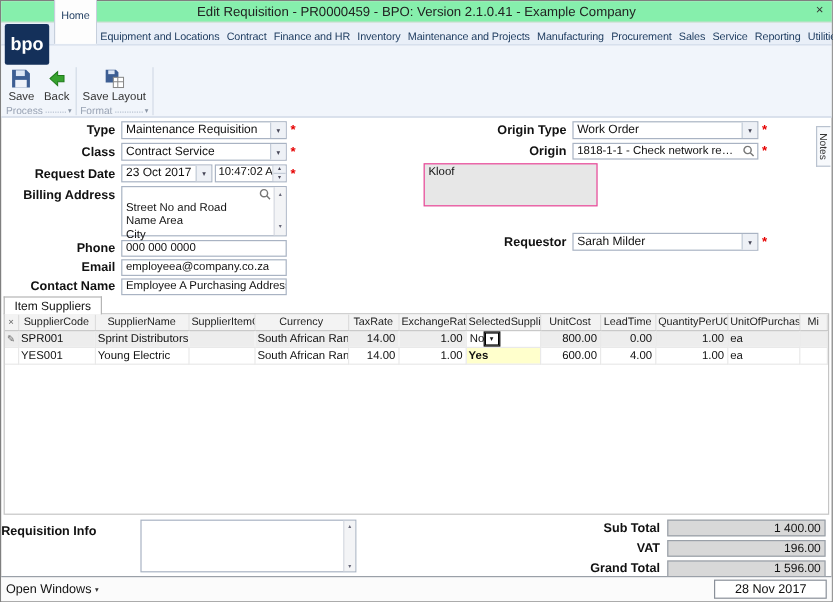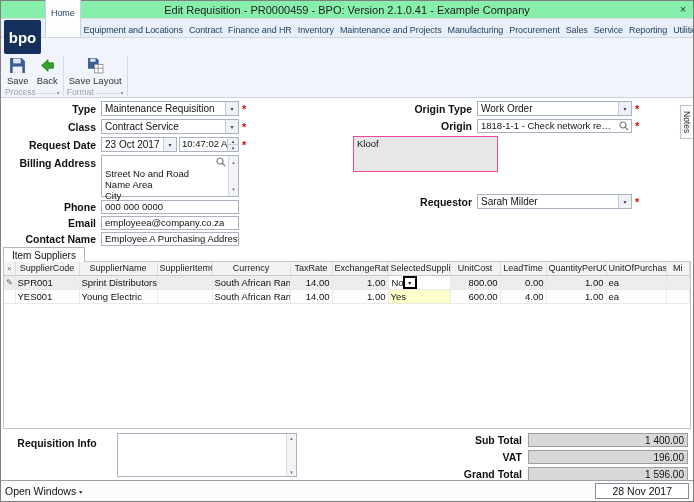--- a/index.html
+++ b/index.html
@@ -94,31 +94,31 @@
     height:13px; white-space:nowrap; overflow:hidden; font-size:9.5px; }
   .num { text-align:right; }
   .row1 td { background:#ededed; }
   td.c0, th.c0 { text-align:center; padding:0; color:#666; font-size:8px; }
   td.sel-cell { padding:0; background:#fff !important; }
   .combo { display:flex; align-items:center; height:13px; }
   .combo .cv { padding-left:3px; }
   .dd-btn { width:12px; height:11px; border:1px solid #000; box-shadow:0 0 0 1px #000;
     background:#fff; font-size:6px; display:flex; align-items:center; justify-content:center;
     margin-right:2px; }
-  td.yes-cell { background:#ffffcc !important; }
-
-  
-  .req-info-label { position:absolute; left:0; top:436px; width:112px; text-align:center;
+  td.yes-cell { background:#ffffcc !important;font-weight:bold; }
+
+  
+  .req-info-label { position:absolute; left:0; top:436px; width:112px; text-align:left;
     font-weight:bold; font-size:10.5px; }
   .req-info-box { position:absolute; left:116px; top:432px; width:180px; height:44px;
     border:1px solid #a9b3c3; background:#fff; }
   .totals { position:absolute; right:5px; top:432px; width:240px; }
   .trow { display:flex; align-items:center; margin-bottom:3px; }
   .tlabel { flex:1; text-align:right; font-weight:bold; padding-right:6px; font-size:10.5px; }
-  .tvalue { width:160px; height:14px; background:#d8d8d8; border:1px solid #9aa0a8;
+  .tvalue { width:132px; height:14px; background:#d8d8d8; border:1px solid #9aa0a8;
     text-align:right; padding:0 3px; font-size:10px; line-height:13px; }
 
   
   .statusbar { position:absolute; left:0; right:0; bottom:0; height:21px;
     border-top:1px solid #9aa0a8; background:#fbfbfb; display:flex; align-items:center;
     padding:0 4px; font-size:10.5px; }
   .open-windows { display:flex; align-items:center; gap:3px; cursor:default;text-align:right; }
   .ow-arrow { font-size:6px; color:#333; }
   .status-date { margin-left:auto; border:1px solid #8a9099; padding:1px 16px; background:#fff;
     font-size:10.5px; }

